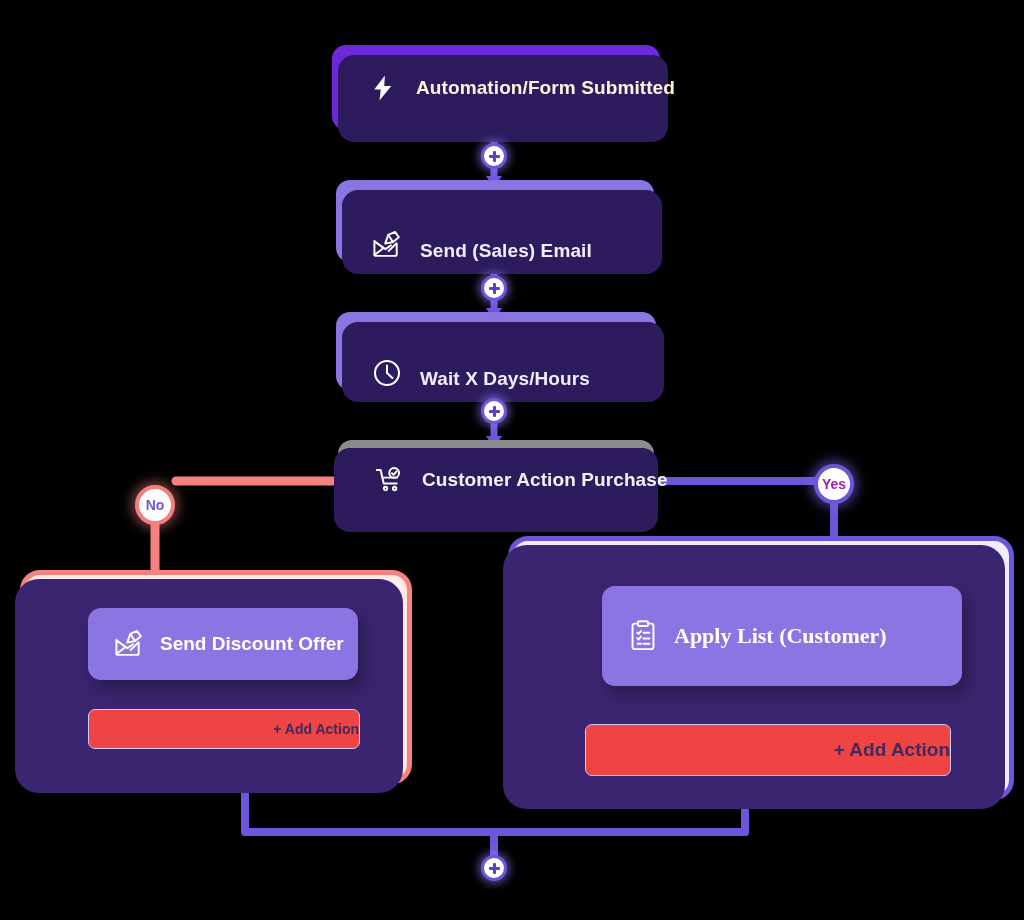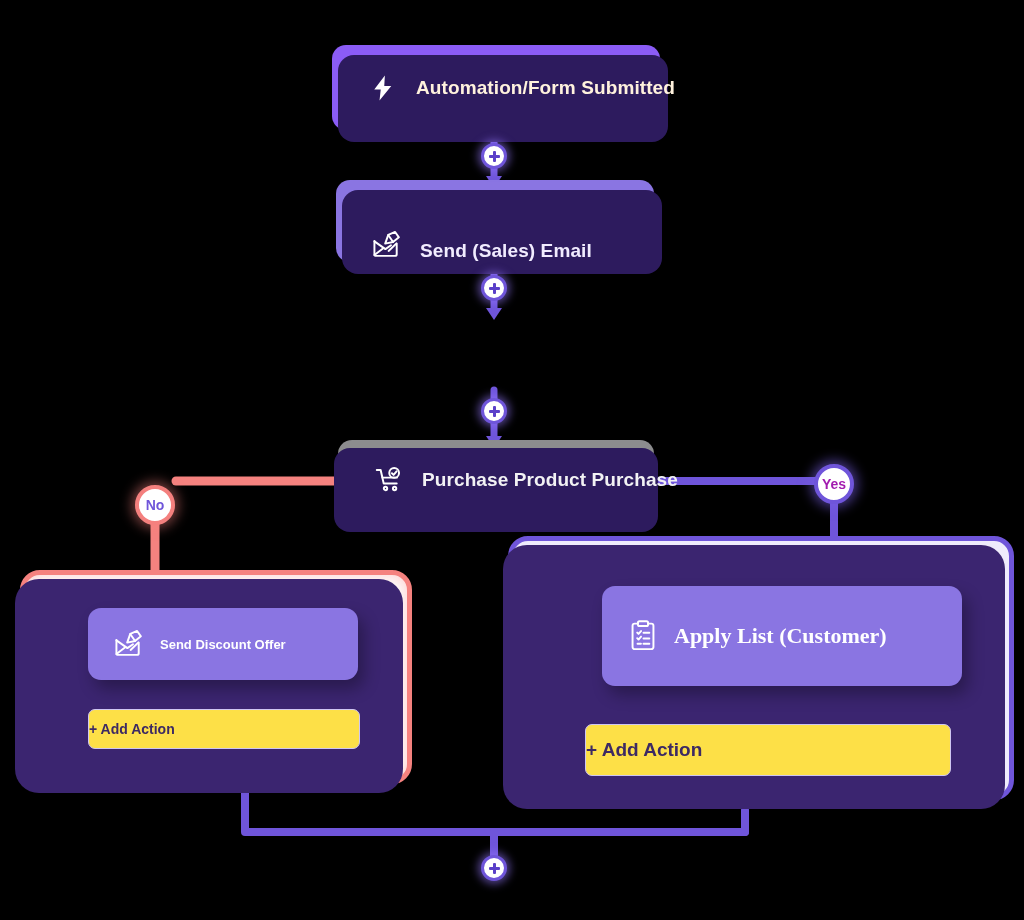--- a/index.html
+++ b/index.html
@@ -30,21 +30,21 @@
     width:34px;height:34px;flex:0 0 34px;margin-right:16px;
     display:flex;align-items:center;justify-content:center;
   }
   .node .glyph svg{display:block;}
   .node .ntext{
     font-size:19px;font-weight:700;letter-spacing:.1px;
     white-space:nowrap;
   }
 
   
-  .node.trigger{background:#8b5cf6;align-items:center;}
+  .node.trigger{background:#6d28d9;align-items:center;}
   .node.trigger .ntext{color:#fff2dd;}
 
   
   .node.action{background:#8A75E2;align-items:flex-end;}
   .node.action .ntext{color:#f1ecff;}
 
   
   .node.cond{background:#8C8C8E;}
   .node.cond .ntext{color:#f2f2f4;}
   .node.cond .nshadow{background:#2d1b5e;left:-4px;top:8px;right:-4px;bottom:-12px;}
@@ -94,22 +94,22 @@
     position:absolute;border-radius:13px;background:#8A75E2;
     display:flex;align-items:center;box-sizing:border-box;
     box-shadow:6px 9px 16px rgba(0,0,0,.30);
   }
   .inner-action .glyph{width:34px;height:34px;flex:0 0 34px;margin-right:14px;
     display:flex;align-items:center;justify-content:center;}
   .inner-action .ntext{font-weight:700;color:#ffffff;white-space:nowrap;}
 
   .add-action{
     position:absolute;box-sizing:border-box;
-    border-radius:7px;background:#fde047;border:1.5px solid #CFC6F2;
-    display:flex;align-items:center;justify-content:flex-start;
+    border-radius:7px;background:#ef4444;border:1.5px solid #CFC6F2;
+    display:flex;align-items:center;justify-content:flex-end;
     font-weight:700;color:#3d2a63;
   }
 </style>
 </head>
 <body style="background: rgb(0, 0, 0);">
 
 <div id="canvas">
 
   <svg id="wires" viewBox="0 0 1024 920" xmlns="http://www.w3.org/2000/svg">
     <defs>
@@ -174,36 +174,46 @@
         <path d="M22.3 12.6 L15.4 19.2"></path>
         <path d="M15.1 5.2 L21.1 2.6 L24.4 7.3 L19.3 11.4 Z"></path>
         <path d="M15.1 5.2 L12.4 12.8 L19.3 11.4"></path>
       </svg>
     </span>
     <span class="ntext">Send (Sales) Email</span>
   </div>
 
   <div class="plusbtn" style="left:481px;top:275px;"></div>
 
+  <div class="node action" style="left:336px;top:312px;width:320px;height:78px;">
+    <div class="nshadow"></div>
+    <span class="glyph">
+      <svg width="32" height="32" viewBox="0 0 28 28" fill="none" stroke="#ffffff" stroke-width="1.8" stroke-linecap="round">
+        <circle cx="14" cy="14" r="10.5"></circle>
+        <path d="M14 7.4 V14 L18.8 18.4"></path>
+      </svg>
+    </span>
+    <span class="ntext">Wait X Days/Hours</span>
+  </div>
 
   <div class="plusbtn" style="left:481px;top:398px;"></div>
 
   <div class="node cond" style="left:338px;top:440px;width:316px;height:80px;">
     <div class="nshadow"></div>
     <span class="glyph">
       <svg width="31" height="31" viewBox="0 0 28 28" fill="none" stroke="#ffffff" stroke-width="1.8" stroke-linecap="round" stroke-linejoin="round">
         <path d="M2.5 4.5 H6 L8.8 16.8 H20.5"></path>
         <path d="M7.6 11.4 H20.8"></path>
         <circle cx="10.4" cy="21.2" r="1.5"></circle>
         <circle cx="18.6" cy="21.2" r="1.5"></circle>
         <circle cx="18.2" cy="7.2" r="4.4"></circle>
         <path d="M16.2 7.4 L17.7 8.9 L20.4 5.8"></path>
       </svg>
     </span>
-    <span class="ntext">Purchase Product Purchase</span>
+    <span class="ntext">Customer Action Purchase</span>
   </div>
 
   <div class="badge no" style="left:135px;top:461px;margin-top:24px;">
     <span>No</span>
   </div>
 
   <div class="badge yes" style="left:814px;top:464px;">
     <span>Yes</span>
   </div>
 
@@ -214,21 +224,21 @@
       <span class="glyph">
         <svg width="32" height="32" viewBox="0 0 28 28" fill="none" stroke="#ffffff" stroke-width="1.7" stroke-linecap="round" stroke-linejoin="round">
           <path d="M3 10.5 V22 a1.5 1.5 0 0 0 1.5 1.5 H21 a1.5 1.5 0 0 0 1.5 -1.5 V13"></path>
           <path d="M3 10.8 L12.6 17.6 L17.5 14.2"></path>
           <path d="M3 22.8 L11 16.6"></path>
           <path d="M22.3 12.6 L15.4 19.2"></path>
           <path d="M15.1 5.2 L21.1 2.6 L24.4 7.3 L19.3 11.4 Z"></path>
           <path d="M15.1 5.2 L12.4 12.8 L19.3 11.4"></path>
         </svg>
       </span>
-      <span class="ntext" style="font-size:13px;">Send Discount Offer</span>
+      <span class="ntext" style="font-size:19px;">Send Discount Offer</span>
     </div>
 
     <div class="add-action" style="left:63px;top:134px;width:272px;height:40px;font-size:14px;">
       <span>+ Add Action</span>
     </div>
   </div>
 
   <div class="card yes-card" style="left:508px;top:536px;width:506px;height:264px;">
     <div class="cshadow"></div>
 

